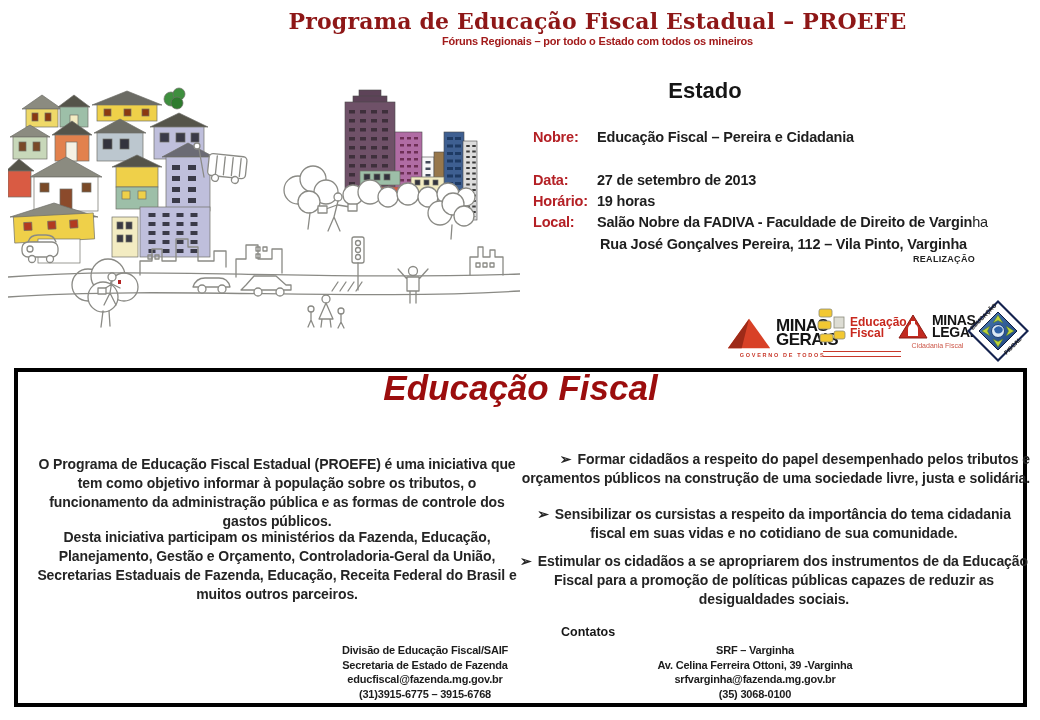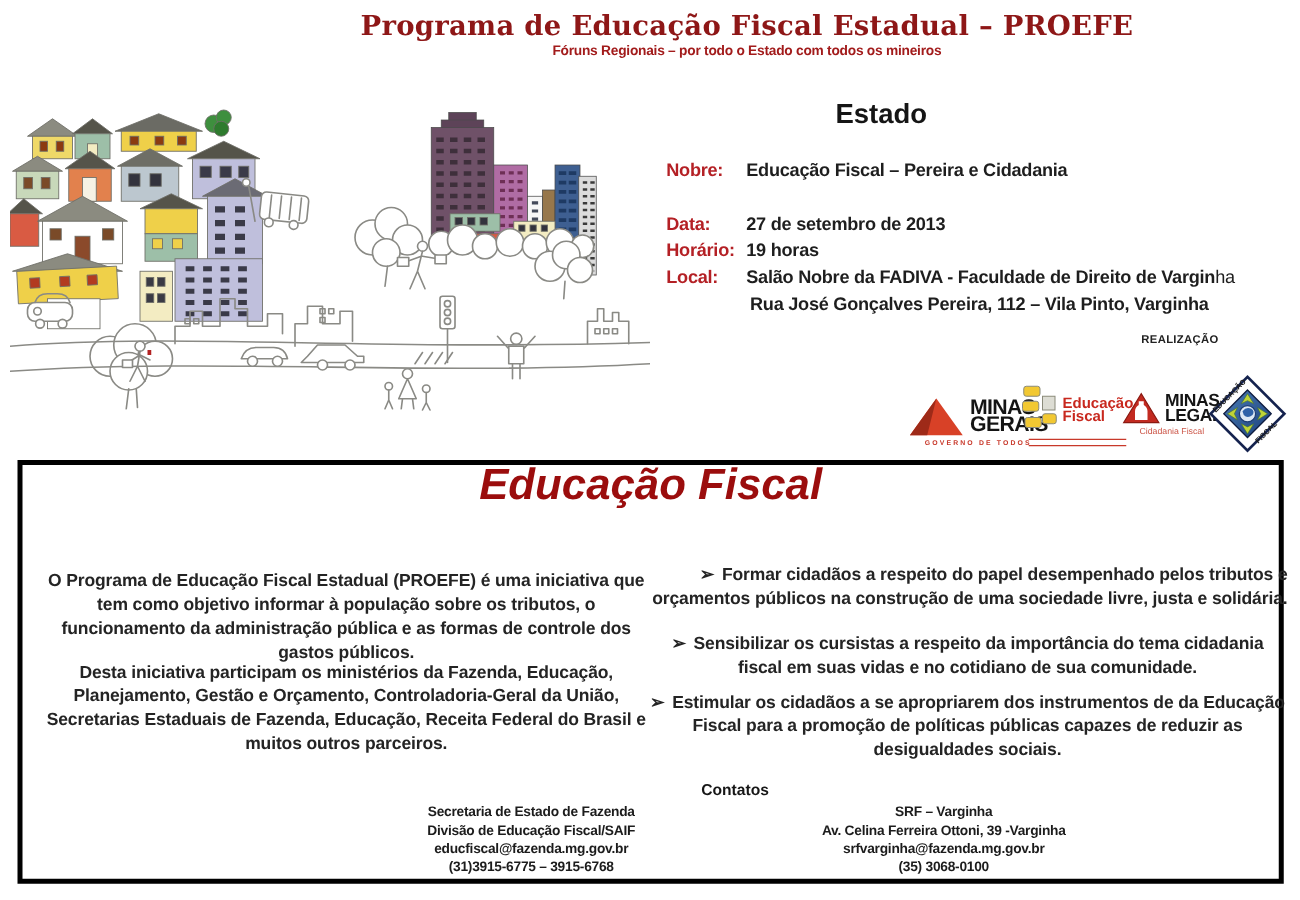--- a/index.html
+++ b/index.html
@@ -17,21 +17,21 @@
   .convite{position:absolute;left:530px;top:78px;width:350px;text-align:center;
            font-weight:bold;font-size:22px;color:#151515;}
   .field-row{position:absolute;left:533px;font-size:14.5px;font-weight:bold;
              white-space:nowrap;letter-spacing:-0.2px;}
   .flabel{display:inline-block;width:64px;color:#B42025;}
   .fvalue{color:#1e1e1e;}
   .fvalue-normal{color:#1e1e1e;font-weight:normal;}
   .addr-row{position:absolute;left:600px;font-size:14.5px;font-weight:bold;
             color:#1e1e1e;white-space:nowrap;letter-spacing:-0.2px;}
 
-  .realizacao{position:absolute;left:913px;top:266px;font-size:9px;font-weight:bold;
+  .realizacao{position:absolute;left:913px;top:254px;font-size:9px;font-weight:bold;
               color:#222;letter-spacing:0.3px;}
 
   
   .logo{position:absolute;display:flex;flex-direction:column;align-items:center;}
   .logo-row{display:flex;align-items:center;gap:3px;}
   .logo-mg{left:727px;top:316px;}
   .mg-lines{font-weight:bold;font-size:17px;line-height:14px;color:#141414;letter-spacing:-0.5px;}
   .mg-tag{font-size:5.5px;font-weight:bold;color:#C8382A;letter-spacing:1.7px;margin-top:2px;}
   .logo-ef{left:817px;top:308px;}
   .ef-lines{font-weight:bold;font-size:12px;line-height:11px;color:#C8281E;}
@@ -377,22 +377,22 @@
     <div class="bullet b2">
       <span class="bullet-glyph">➢</span><span>Sensibilizar os cursistas a respeito da importância do tema cidadania fiscal em suas vidas e no cotidiano de sua comunidade.</span>
     </div>
     <div class="bullet b3">
       <span class="bullet-glyph">➢</span><span>Estimular os cidadãos a se apropriarem dos instrumentos de da Educação Fiscal para a promoção de políticas públicas capazes de reduzir as desigualdades sociais.</span>
     </div>
 
     <div class="contacts-heading">Contatos</div>
 
     <div class="contact-block contact-left">
+      <div>Divisão de Educação Fiscal/SAIF</div>
       <div>Secretaria de Estado de Fazenda</div>
-      <div>Divisão de Educação Fiscal/SAIF</div>
       <div>educfiscal@fazenda.mg.gov.br</div>
       <div>(31)3915-6775 – 3915-6768</div>
     </div>
     <div class="contact-block contact-right">
       <div>SRF – Varginha</div>
       <div>Av. Celina Ferreira Ottoni, 39 -Varginha</div>
       <div>srfvarginha@fazenda.mg.gov.br</div>
       <div>(35) 3068-0100</div>
     </div>
   </div>

